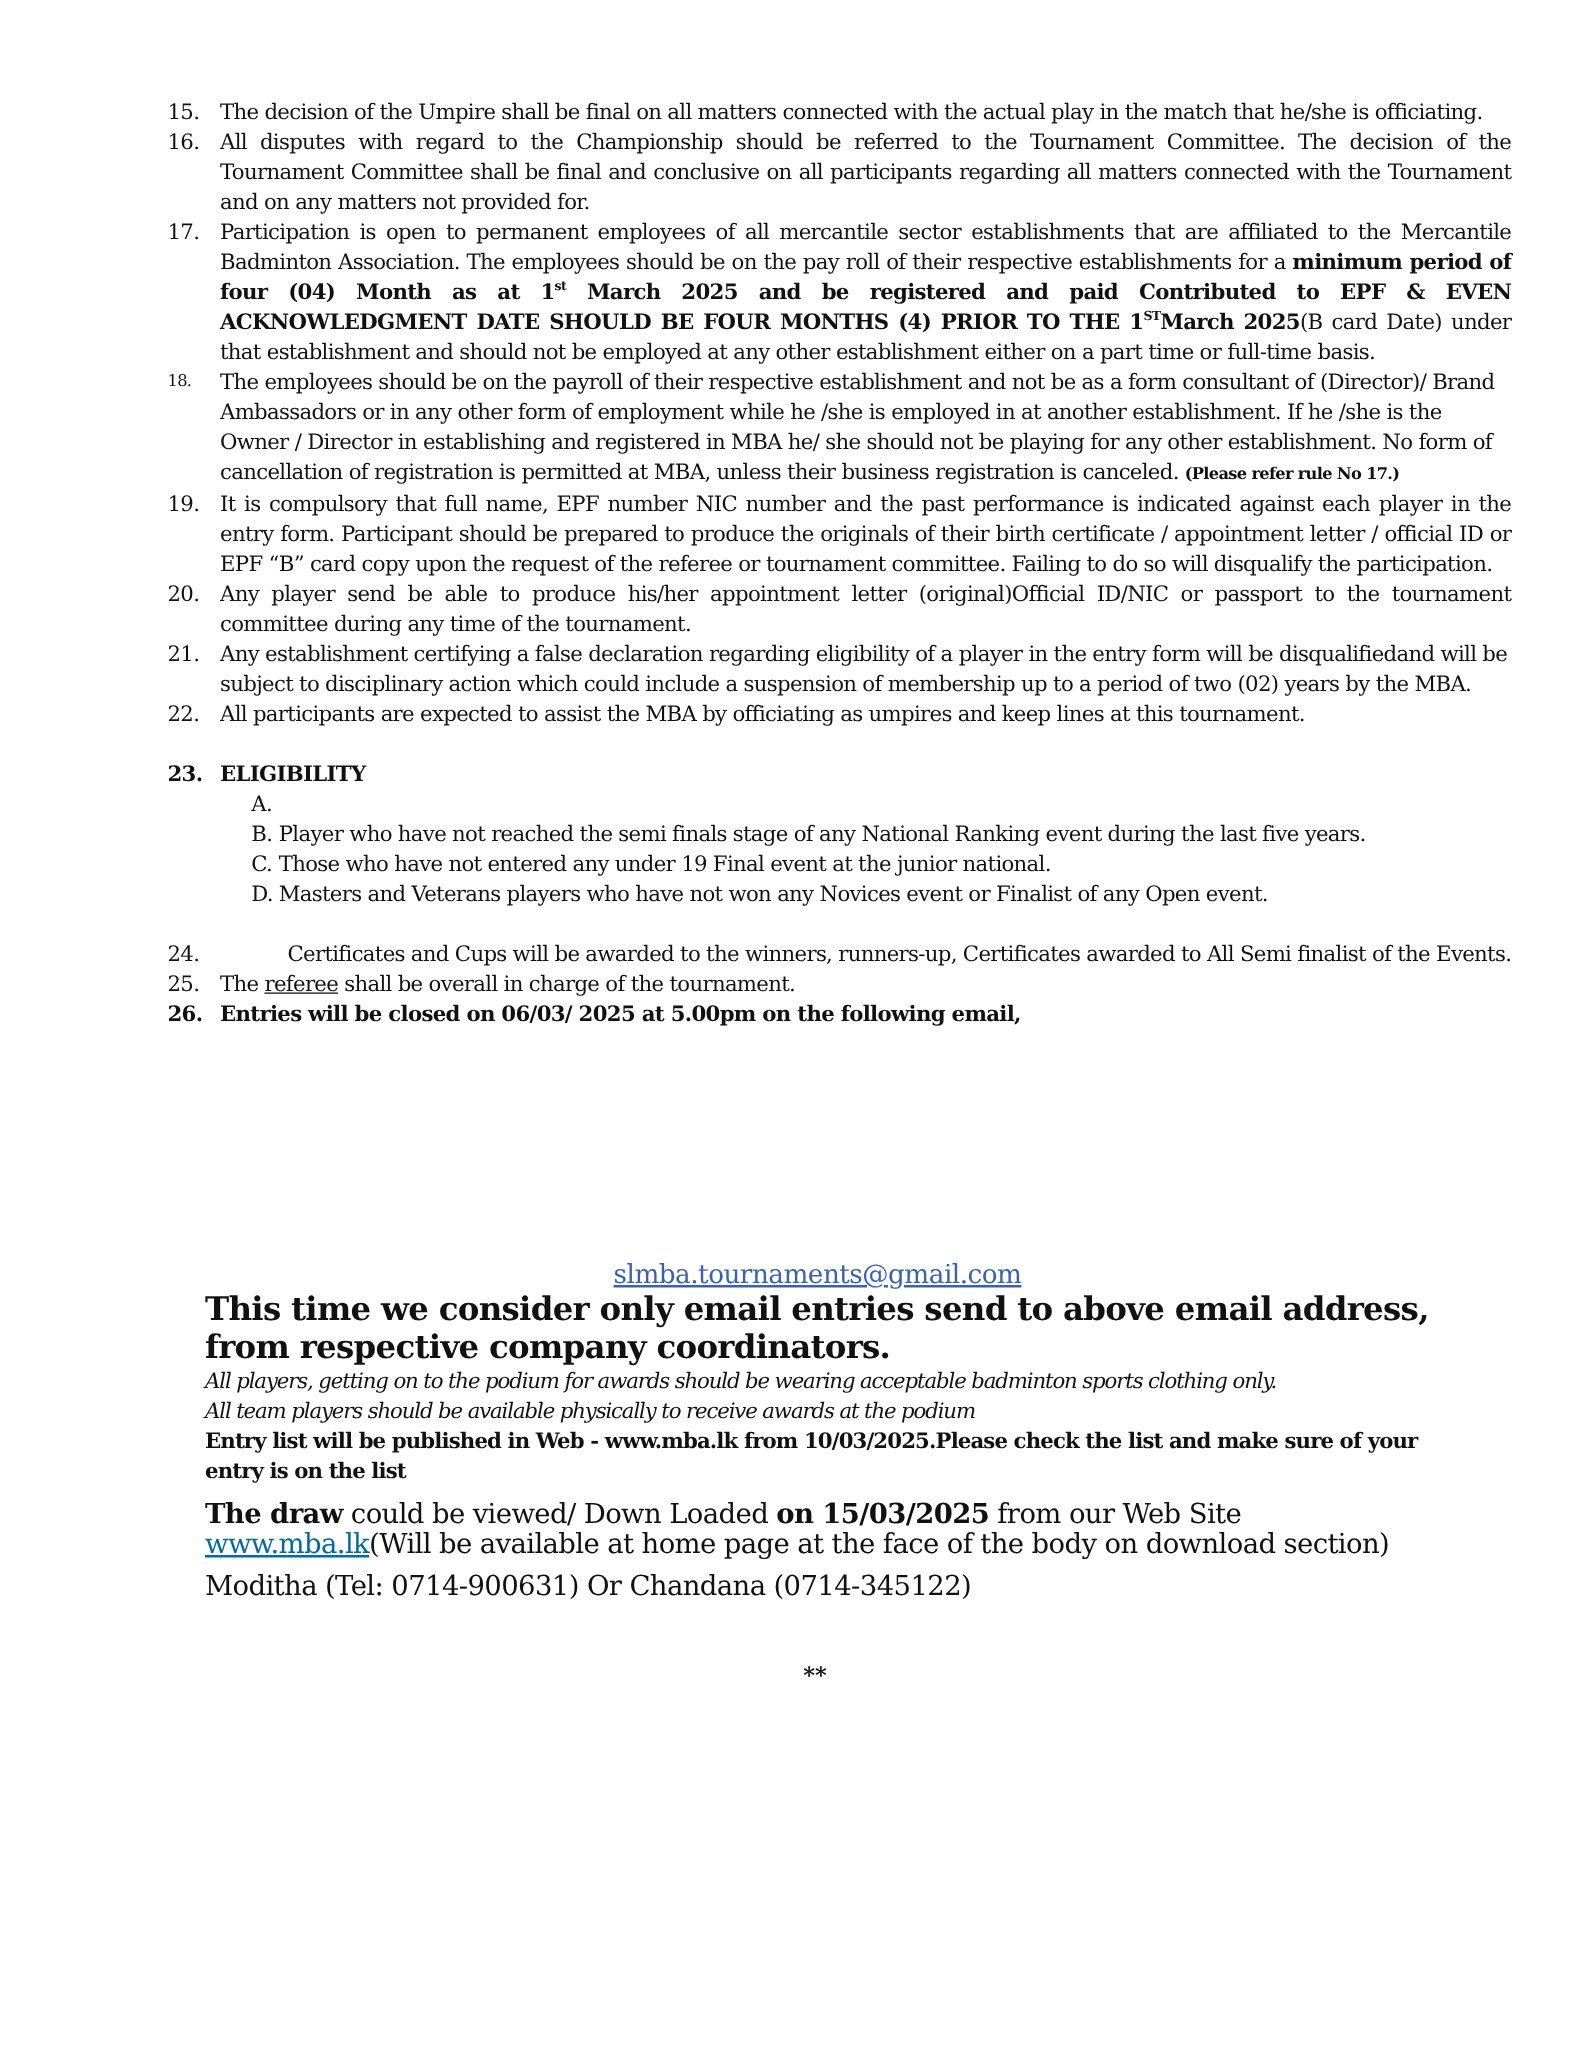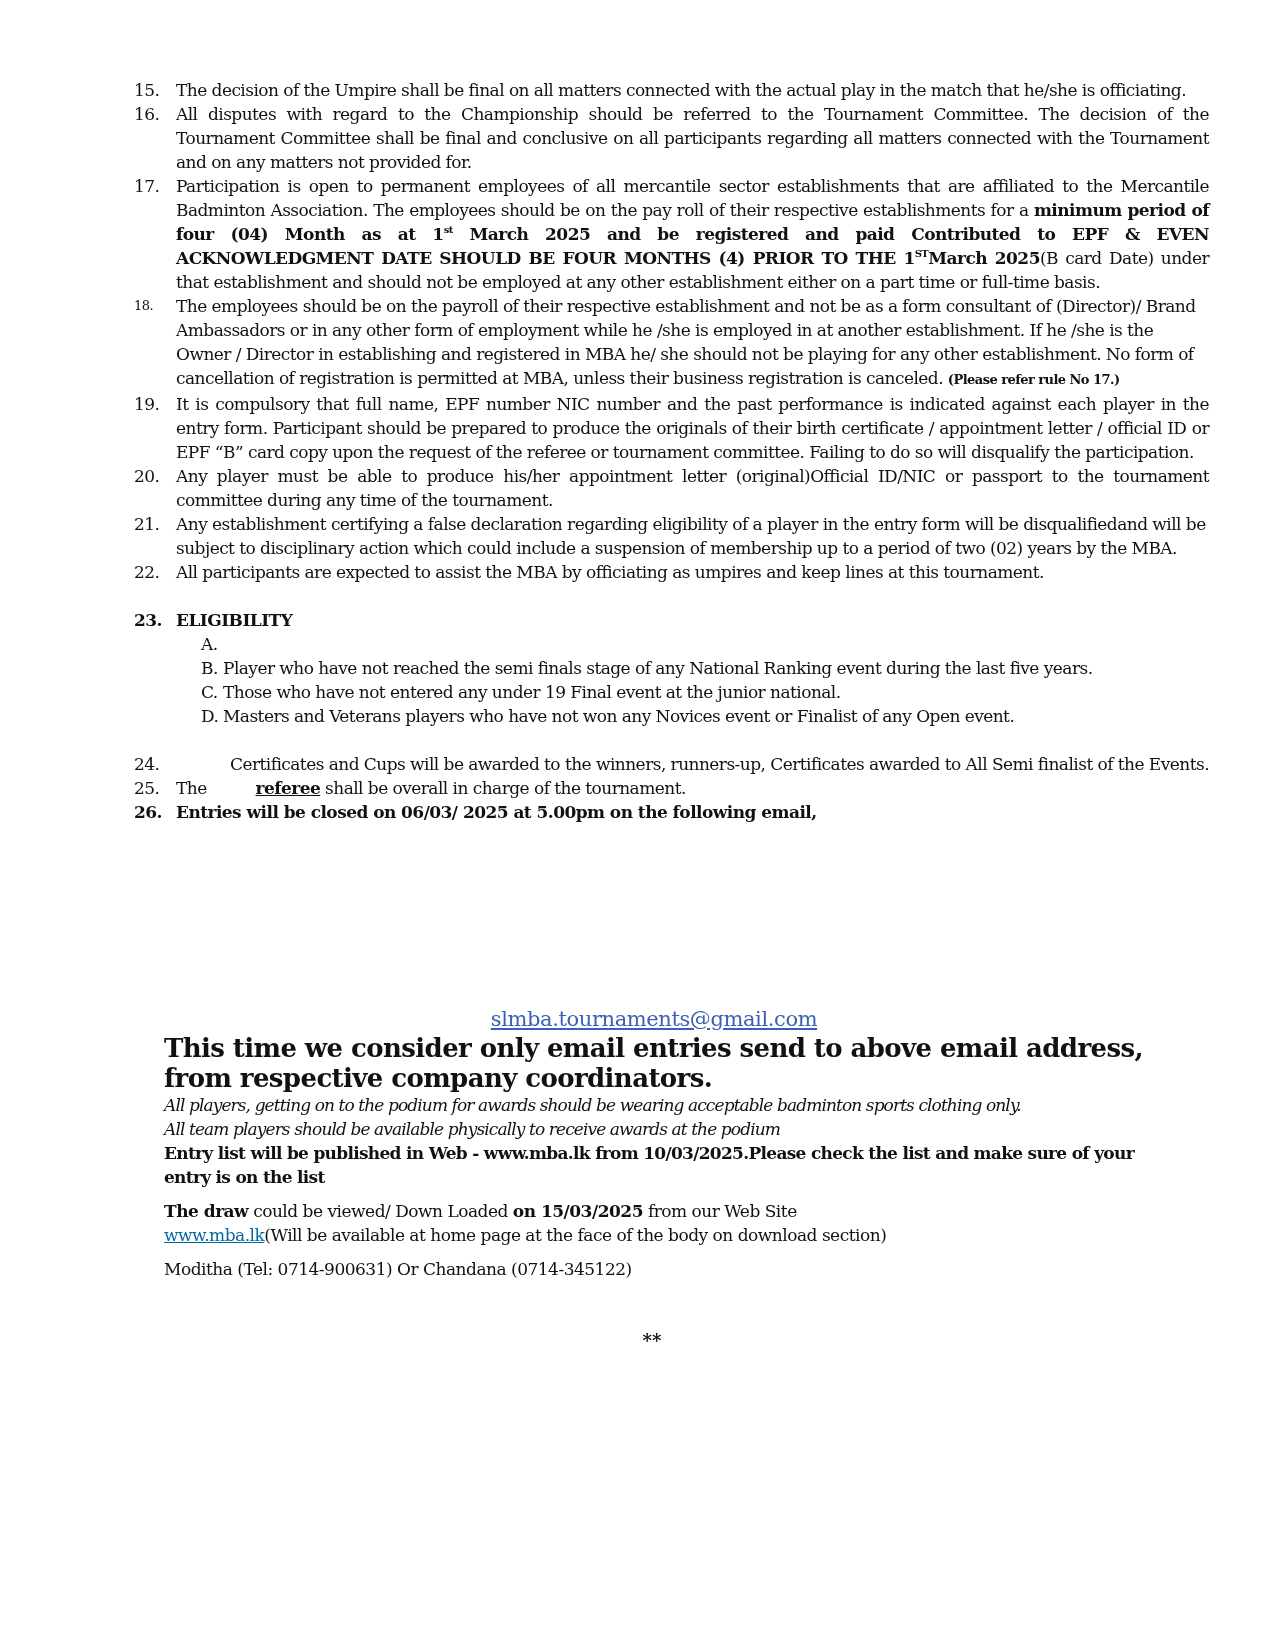--- a/index.html
+++ b/index.html
@@ -7,30 +7,30 @@
          font-family: "DejaVu Serif", "Liberation Serif", serif; color: #111; }
   .page { position: absolute; left: 14px; top: 0; width: 1276px; height: 1650px; }
   .rules { position: absolute; left: 120px; top: 78px; width: 1075px; }
   .rule { display: flex; font-size: 17px; line-height: 24px; letter-spacing: -0.55px; }
   .num { width: 42px; flex: 0 0 42px; }
   .num.small { font-size: 13px; }
   .text { flex: 1; text-align: justify; }
   .b { font-weight: bold; }
   .sup { font-size: 10px; vertical-align: super; line-height: 0; font-weight: bold; }
   .tiny { font-size: 13px; font-weight: bold; }
-  .u { text-decoration: underline; font-weight: bold; margin-left: 44px; }
+  .u { text-decoration: underline; font-weight: normal; }
   .gap { height: 24px; }
   .sub { display: flex; padding-left: 67px; font-size: 17px; line-height: 24px; letter-spacing: -0.55px; }
   .sub .lt { width: 22px; flex: 0 0 22px; }
   .footer { position: absolute; left: 150px; top: 1005px; width: 1020px; }
   .email { display: block; text-align: center; color: #3a5fb4; text-decoration: underline; font-size: 21px; line-height: 28px; margin-left: -40px; letter-spacing: -0.4px; }
   .big { font-size: 26px; font-weight: bold; line-height: 30px; letter-spacing: -0.6px; }
   .it { font-style: italic; font-size: 17px; line-height: 24px; letter-spacing: -0.9px; }
   .fb { font-size: 17px; font-weight: bold; line-height: 24px; letter-spacing: -0.7px; }
-  .fn { font-size: 17px; line-height: 24px; letter-spacing: -0.5px; }
+  .fn { font-size: 22px; line-height: 24px; letter-spacing: -0.5px; }
   .link { color: #0369a1; text-decoration: underline; }
   .stars { position: absolute; left: 0; width: 1276px; top: 1330px; text-align: center; font-weight: bold; font-size: 18px; }
 </style>
 </head>
 <body>
 
 <div class="page">
   <div class="rules">
 
     <div class="rule">
@@ -53,21 +53,21 @@
       <span class="text" style="text-align:left"><span>The employees should be on the payroll of their respective establishment and not be as a form consultant of (Director)/ Brand  Ambassadors or in any other form of employment while he /she is employed in at another establishment. If he /she is the Owner / Director in establishing and registered in MBA he/ she should not be playing for any other establishment. No form of cancellation of registration is permitted at MBA, unless their business registration is canceled. </span><span class="tiny">(Please refer rule No 17.)</span></span>
     </div>
 
     <div class="rule">
       <span class="num">19.</span>
       <span class="text">It is compulsory that full name, EPF number NIC number and the past performance is indicated against each player in the entry form. Participant should be prepared to produce the originals of their birth certificate / appointment letter / official ID or EPF “B” card copy upon the request of the referee or tournament committee. Failing to do so will disqualify the participation.</span>
     </div>
 
     <div class="rule">
       <span class="num">20.</span>
-      <span class="text">Any player must be able to produce his/her appointment letter (original)Official ID/NIC or passport to the tournament committee during any time of the tournament.</span>
+      <span class="text">Any player send be able to produce his/her appointment letter (original)Official ID/NIC or passport to the tournament committee during any time of the tournament.</span>
     </div>
 
     <div class="rule">
       <span class="num">21.</span>
       <span class="text" style="text-align:left">Any establishment certifying a false declaration regarding eligibility of a player in the entry form will be disqualifiedand will be subject to disciplinary action which could include a suspension of membership up to a period of two (02) years by the MBA.</span>
     </div>
 
     <div class="rule">
       <span class="num">22.</span>
       <span class="text" style="text-align:left">All participants are expected to assist the MBA by officiating as umpires and keep lines at this tournament.</span>

